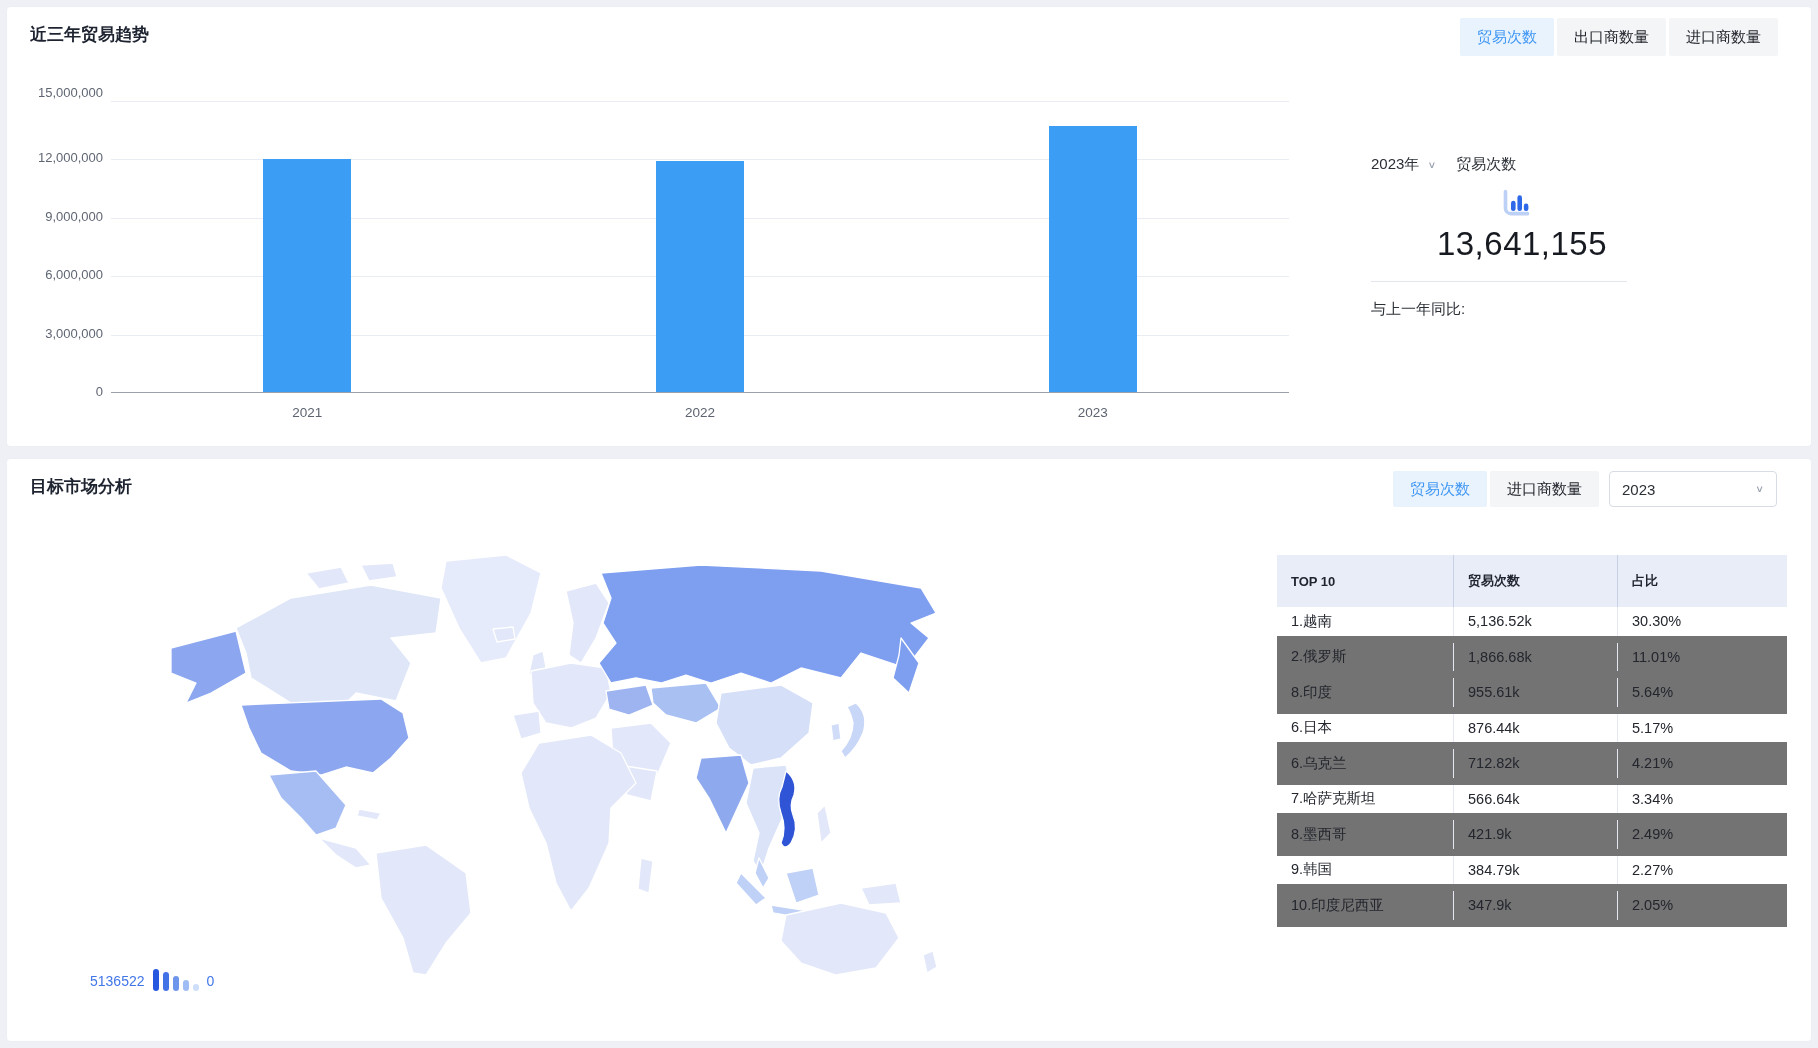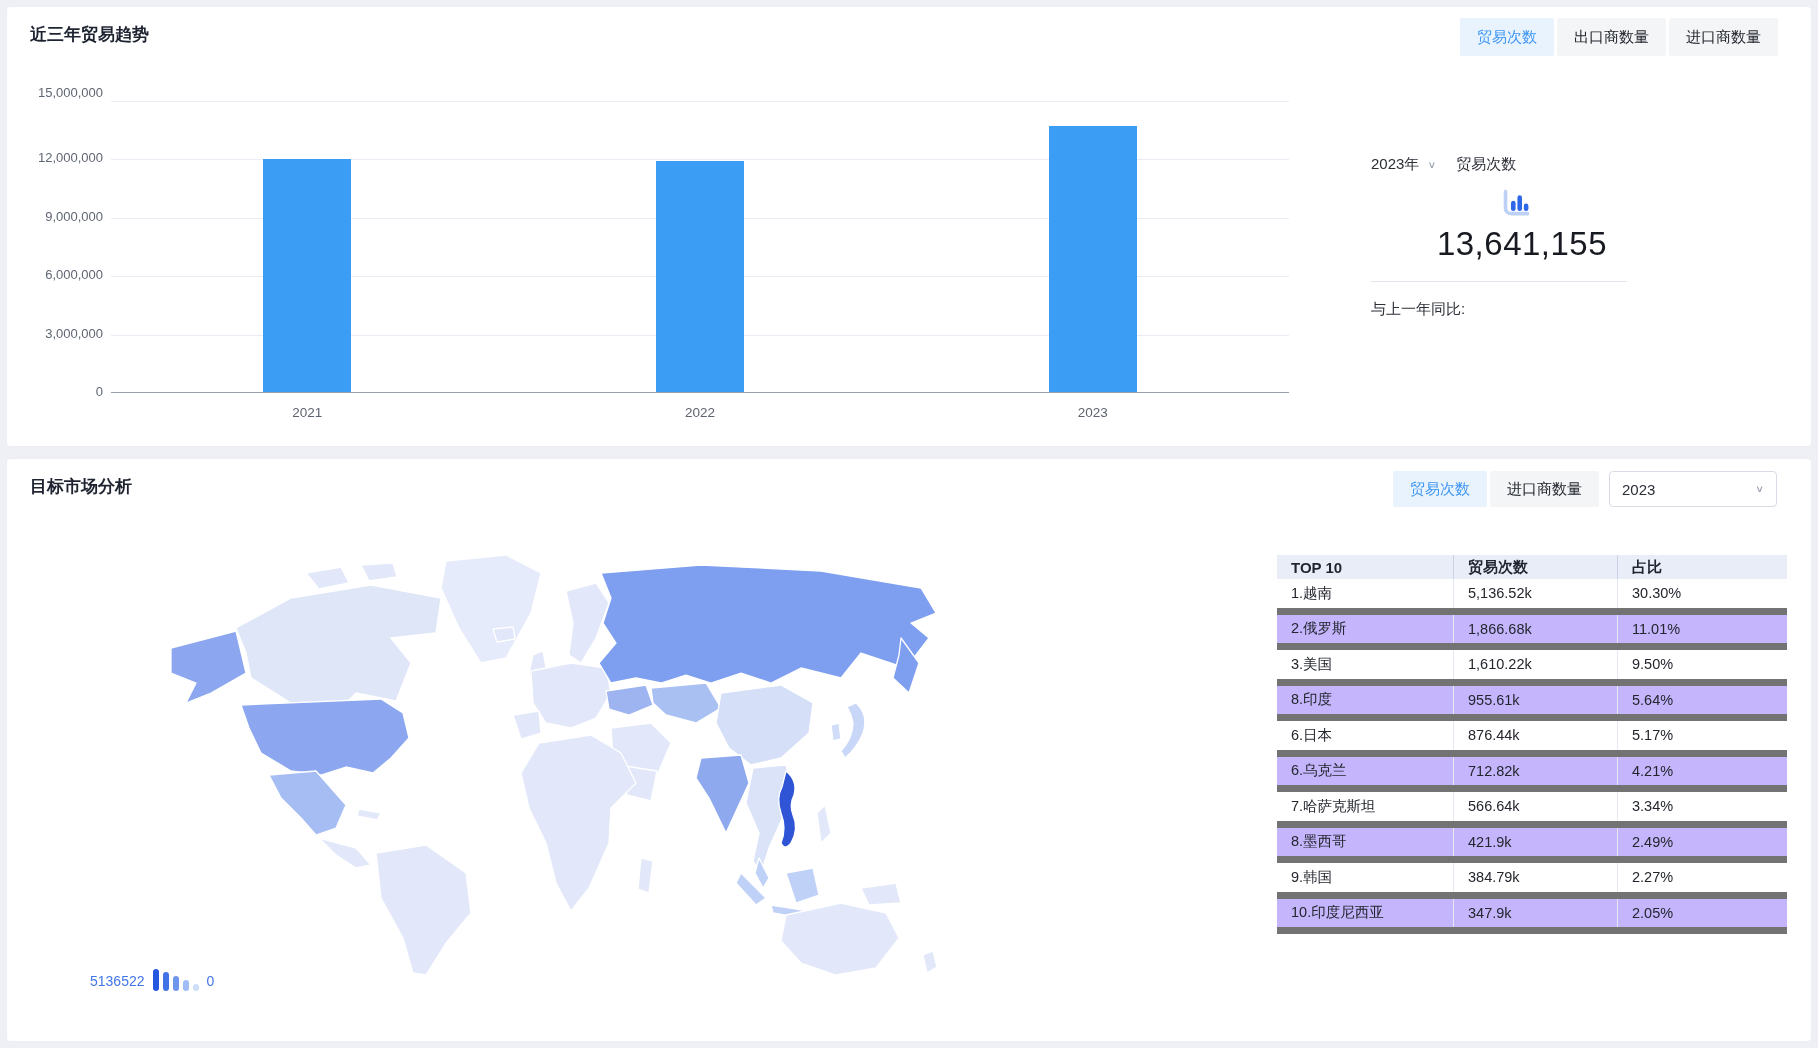--- a/index.html
+++ b/index.html
@@ -30,25 +30,25 @@
   .stat-divider { width:256px; height:1px; background:#e3e6ec; margin-top:18px; }
   .yoy-label { font-size:15px; color:#2b2f36; margin-top:18px; }
   .yoy-row { display:flex; align-items:center; margin-top:10px; }
   .yoy-value { font-size:30px; font-weight:500; color:#171a20; margin-left:14px; }
   
   .controls { position:absolute; right:34px; top:12px; display:flex; align-items:center; gap:10px; }
   .select { width:168px; height:36px; border:1px solid #d8dce4; border-radius:4px; display:flex; align-items:center; justify-content:space-between; padding:0 12px; font-size:15px; color:#2b2f36; background:#fff; cursor:pointer; }
   
   #top10-table { position:absolute; left:1270px; top:96px; width:510px; font-size:14.5px; }
   .trow { display:flex; height:35.5px; align-items:center; border-bottom:7px solid #737373; }
-  .trow.head { height:24px; background:#e9edf8; font-weight:700; font-size:15px; color:#1f2430; border-bottom:none; }
+  .trow.head { height:52px; background:#e9edf8; font-weight:700; font-size:13px; color:#1f2430; border-bottom:none; }
   .tcell { padding-left:14px; height:100%; display:flex; align-items:center; }
   .trow .tcell:nth-child(2), .trow .tcell:nth-child(3) { border-left:1px solid #e4e8f2; }
   .trow.head .tcell:nth-child(2), .trow.head .tcell:nth-child(3) { border-left:1px solid #c9d1e5; }
-  .trow.alt { background:#c4b5fd; }
+  .trow.alt { background:#737373; }
   .tc0 { width:176px; } .tc1 { width:164px; } .tc2 { width:170px; }
   
   #map-wrap { position:absolute; left:134px; top:84px; width:820px; height:440px; }
   #map-wrap path { stroke:#ffffff; stroke-width:1.3; stroke-linejoin:round; }
   #map-wrap path.land { fill:#e2e8f9; }
   #legend { position:absolute; left:79px; top:506px; display:flex; align-items:flex-end; gap:4px; height:26px; }
   .legend-label { font-size:14px; color:#4176e8; margin:0 4px 2px 4px; }
   .legend-bar { display:inline-block; width:6px; border-radius:3px; }
 </style>
 </head>
@@ -186,25 +186,20 @@
       <div class="trow">
         <div class="tcell tc0">1.越南</div>
         <div class="tcell tc1">5,136.52k</div>
         <div class="tcell tc2">30.30%</div>
       </div>
       <div class="trow alt">
         <div class="tcell tc0">2.俄罗斯</div>
         <div class="tcell tc1">1,866.68k</div>
         <div class="tcell tc2">11.01%</div>
       </div>
-      <div class="trow">
-        <div class="tcell tc0">3.美国</div>
-        <div class="tcell tc1">1,610.22k</div>
-        <div class="tcell tc2">9.50%</div>
-      </div>
       <div class="trow alt">
         <div class="tcell tc0">8.印度</div>
         <div class="tcell tc1">955.61k</div>
         <div class="tcell tc2">5.64%</div>
       </div>
       <div class="trow">
         <div class="tcell tc0">6.日本</div>
         <div class="tcell tc1">876.44k</div>
         <div class="tcell tc2">5.17%</div>
       </div>

